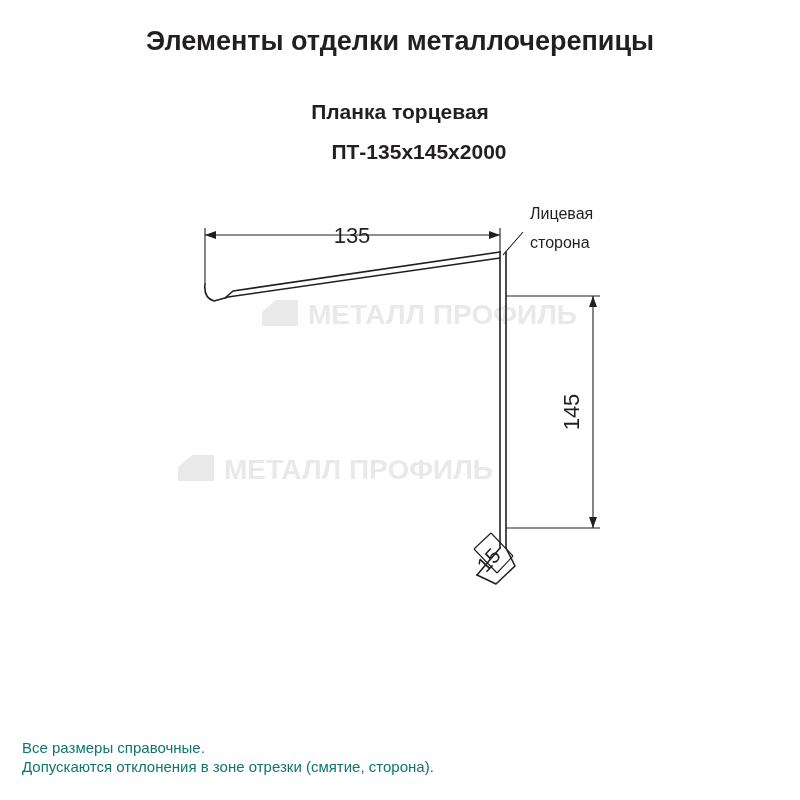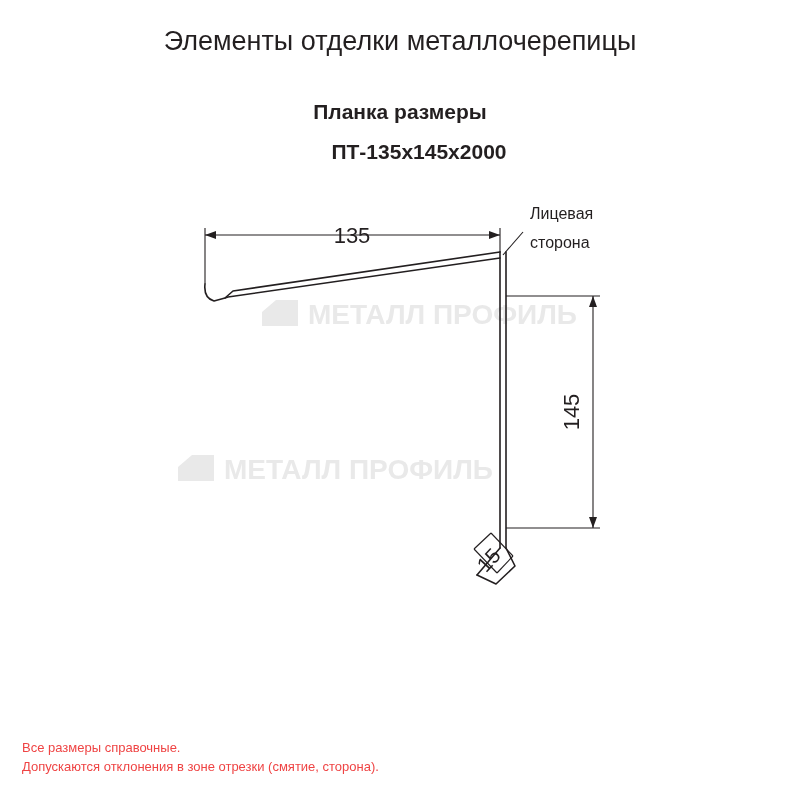--- a/index.html
+++ b/index.html
@@ -20,21 +20,21 @@
     width: 800px;
     height: 800px;
   }
   .title {
     position: absolute;
     top: 26px;
     left: 0;
     width: 800px;
     text-align: center;
     font-size: 27px;
-    font-weight: normal;
+    font-weight: bold;
     letter-spacing: 0px;
   }
   .subtitle {
     position: absolute;
     top: 100px;
     left: 0;
     width: 800px;
     text-align: center;
     font-size: 21px;
     font-weight: bold;
@@ -53,35 +53,35 @@
     position: absolute;
     top: 0;
     left: 0;
     width: 800px;
     height: 800px;
   }
   .footnotes {
     position: absolute;
     left: 22px;
     bottom: 24px;
-    font-size: 13px;
+    font-size: 15px;
     line-height: 19px;
-    color: #ef4444;
+    color: #0f766e;
   }
   .footnotes div {
     white-space: nowrap;
   }
 </style>
 </head>
 <body>
 
 <div class="page">
 
   <div class="title">Элементы отделки металлочерепицы</div>
-  <div class="subtitle">Планка размеры</div>
+  <div class="subtitle">Планка торцевая</div>
   <div class="code">ПТ-135x145x2000</div>
 
   <svg class="drawing" viewBox="0 0 800 800" xmlns="http://www.w3.org/2000/svg">
 
     <g fill="#e9e9e9" stroke="none">
       <g transform="translate(262,300)">
         <path d="M0,12 L14,0 L36,0 L36,26 L16,26 L0,26 Z M6,12 L14,5 L30,5 L30,21 L6,21 Z" fill="#e9e9e9"></path>
         <text x="46" y="24" font-family="'Liberation Sans', sans-serif" font-size="28" font-weight="bold" fill="#e9e9e9">МЕТАЛЛ ПРОФИЛЬ</text>
       </g>
       <g transform="translate(178,455)">

